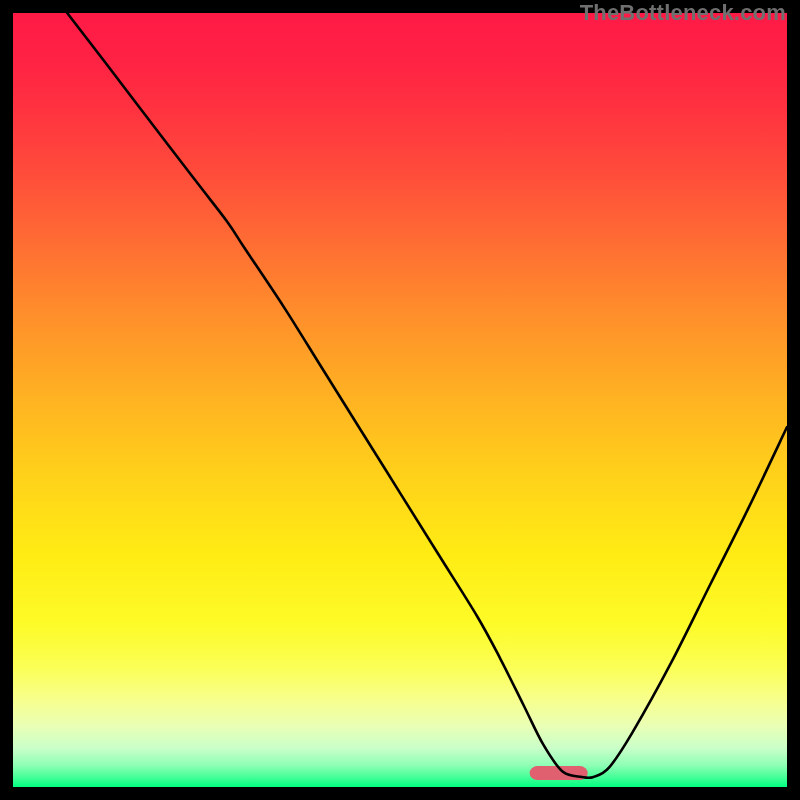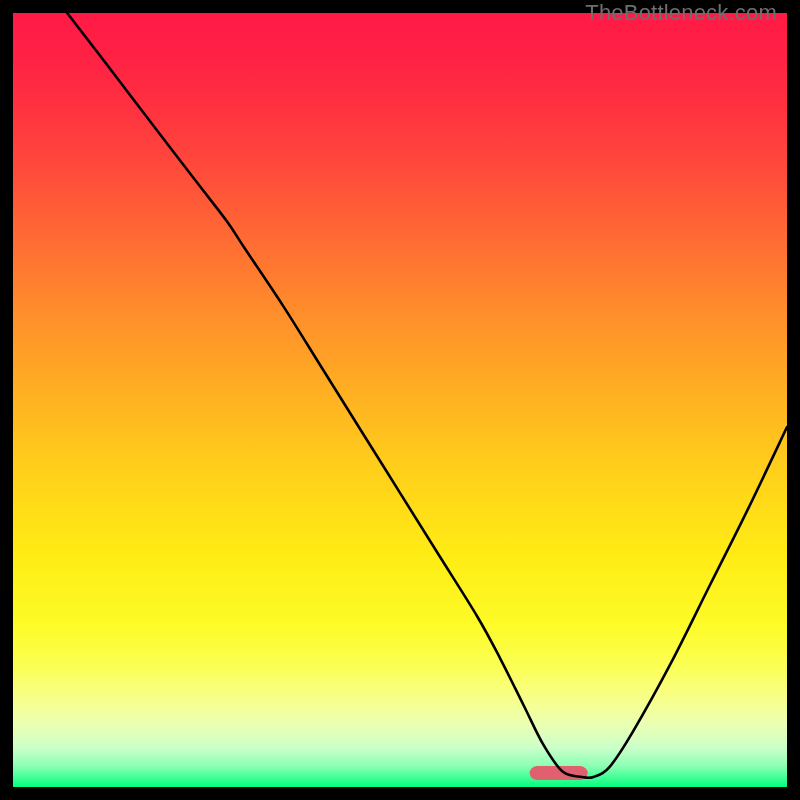--- a/index.html
+++ b/index.html
@@ -22,24 +22,24 @@
   .plot {
     position: absolute;
     left: 0;
     top: 0;
     width: 774px;
     height: 774px;
   }
   .watermark {
     position: absolute;
     top: 0;
-    right: 23px;
+    right: 14px;
     color: #6f6f6f;
     font-size: 22px;
-    font-weight: 400;
+    font-weight: 700;
     letter-spacing: 0.2px;
     user-select: none;
   }
 </style>
 </head>
 <body>
 
 <div class="frame">
   <svg class="plot" viewBox="0 0 774 774" preserveAspectRatio="none">
     <defs>

